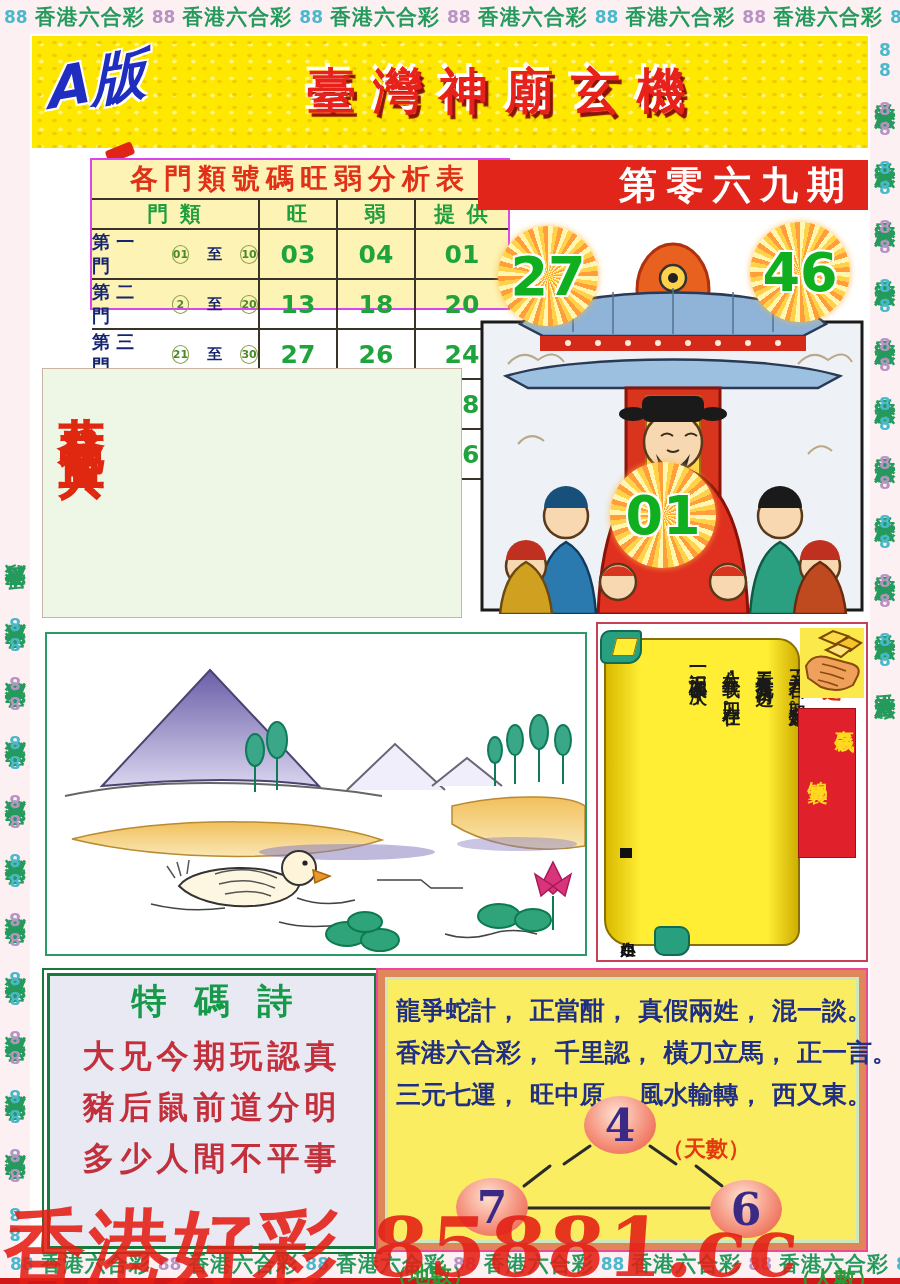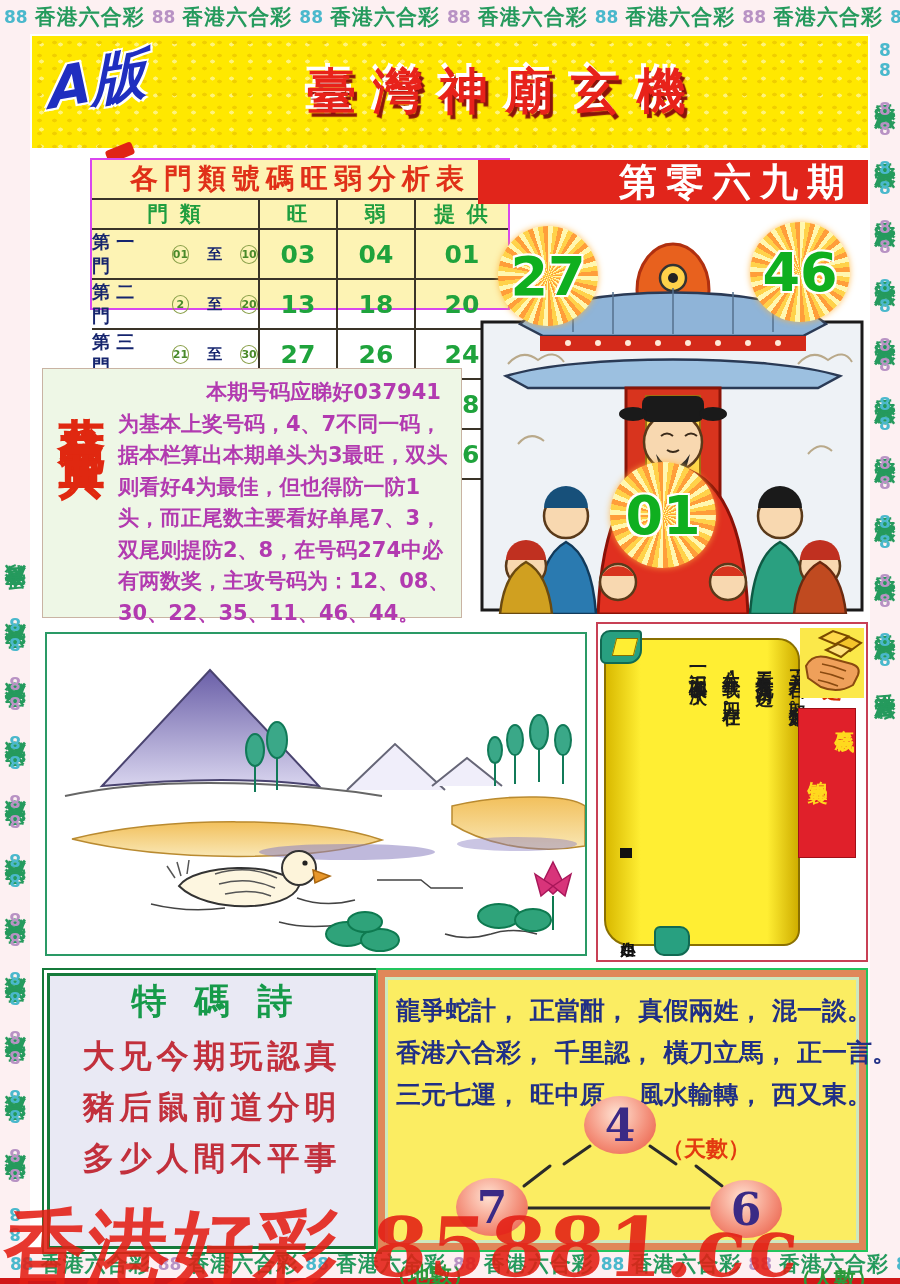--- a/index.html
+++ b/index.html
@@ -63,21 +63,21 @@
   .kuihua-box { position:absolute; left:42px; top:368px; width:420px; height:250px;
             background:#eef7e6; border:1px solid #c9b3a3; display:flex; }
   .kuihua-title { writing-mode:vertical-rl; text-orientation:upright;
             font-size:44px; font-weight:bold; color:#ffd400;
             -webkit-text-stroke:2px #e02810; letter-spacing:12px;
             padding:14px 4px 0 10px; }
   .kuihua-body { padding:8px 10px 0 2px; font-size:21px; line-height:1.5;
             color:#b23ab0; font-weight:bold; text-indent:4.2em; }
 
   
-  .issue-banner { position:absolute; left:478px; top:160px; width:390px; height:44px;
+  .issue-banner { position:absolute; left:478px; top:160px; width:390px; height:50px;
             background:#e1251b; color:#fff; font-size:38px; font-weight:bold;
             display:flex; align-items:center; justify-content:flex-end;
             letter-spacing:9px; padding-right:14px; }
   .temple { position:absolute; left:478px; top:214px; width:390px; height:400px; }
   .burst { position:absolute; border-radius:50%;
             background:repeating-conic-gradient(from 0deg,#fff7b0 0deg 6deg,#ffd24a 6deg 12deg,#ff9e3a 12deg 18deg);
             display:flex; align-items:center; justify-content:center;
             box-shadow:0 0 6px rgba(255,180,60,.8); }
   .burst span { color:#0faf1f; font-weight:bold; font-size:54px;
             text-shadow:2px 2px 0 #fff,-2px -2px 0 #fff,2px -2px 0 #fff,-2px 2px 0 #fff; }
@@ -122,21 +122,21 @@
             box-shadow:inset 0 0 0 3px #fff, inset 0 0 0 6px #157a3a;
             padding-top:8px; }
   .poem-title { text-align:center; font-size:35px; font-weight:bold; color:#169a4a;
             letter-spacing:28px; text-indent:28px; }
   .poem-line { text-align:center; font-size:32px; font-weight:bold; color:#c2303c;
             letter-spacing:5px; line-height:1.6; }
   .poem-lines { margin-top:6px; }
 
   
   .riddle-box { position:absolute; left:376px; top:968px; width:492px; height:284px;
-            background:#fbed62; border:2px solid #22c55e;
+            background:#fbed62; border:2px solid #ec4899;
             box-shadow:inset 0 0 0 7px #e0875a, inset 0 0 0 10px #cde8c0;
             padding:20px 0 0 18px; }
   .riddle-line { font-size:25px; font-weight:bold; color:#202f86; line-height:1.68;
             white-space:nowrap; }
   .node { position:absolute; border-radius:50%;
             background:radial-gradient(circle at 45% 32%, #ffe2d2 0%, #f4917c 55%, #e8543c 100%);
             display:flex; align-items:center; justify-content:center;
             color:#3a2a85; font-weight:bold; font-family:"DejaVu Serif", serif; }
   .node-4 { left:206px; top:126px; width:72px; height:58px; font-size:44px; }
   .node-7 { left:78px;  top:208px; width:72px; height:58px; font-size:44px; }
@@ -293,21 +293,20 @@
         <div class="circ">49</div>
       </div>
       <div class="cell num">45</div>
       <div class="cell num">49</div>
       <div class="cell num">46</div>
     </div>
 </div>
 
 <div class="kuihua-box">
   <div class="kuihua-title">葵花宝典</div>
-  <div class="kuihua-body">本期号码应睇好037941为基本上奖号码，4、7不同一码，据本栏算出本期单头为3最旺，双头则看好4为最佳，但也得防一防1头，而正尾数主要看好单尾7、3，双尾则提防2、8，在号码274中必有两数奖，主攻号码为：12、08、30、22、35、11、46、44。</div>
 </div>
 
 <div class="issue-banner">第零六九期</div>
 
 <div class="temple">
   <svg width="390" height="400" viewBox="0 0 390 400">
     <rect x="4" y="108" width="380" height="288" fill="#eef2f6" stroke="#1a1a1a" stroke-width="3"></rect>
     <g stroke="#b9a98a" fill="none" stroke-width="2">
       <path d="M30,150 q14,-16 30,-4 q16,-12 26,2"></path>
         <path d="M320,150 q14,-16 30,-4 q16,-12 24,2"></path>

